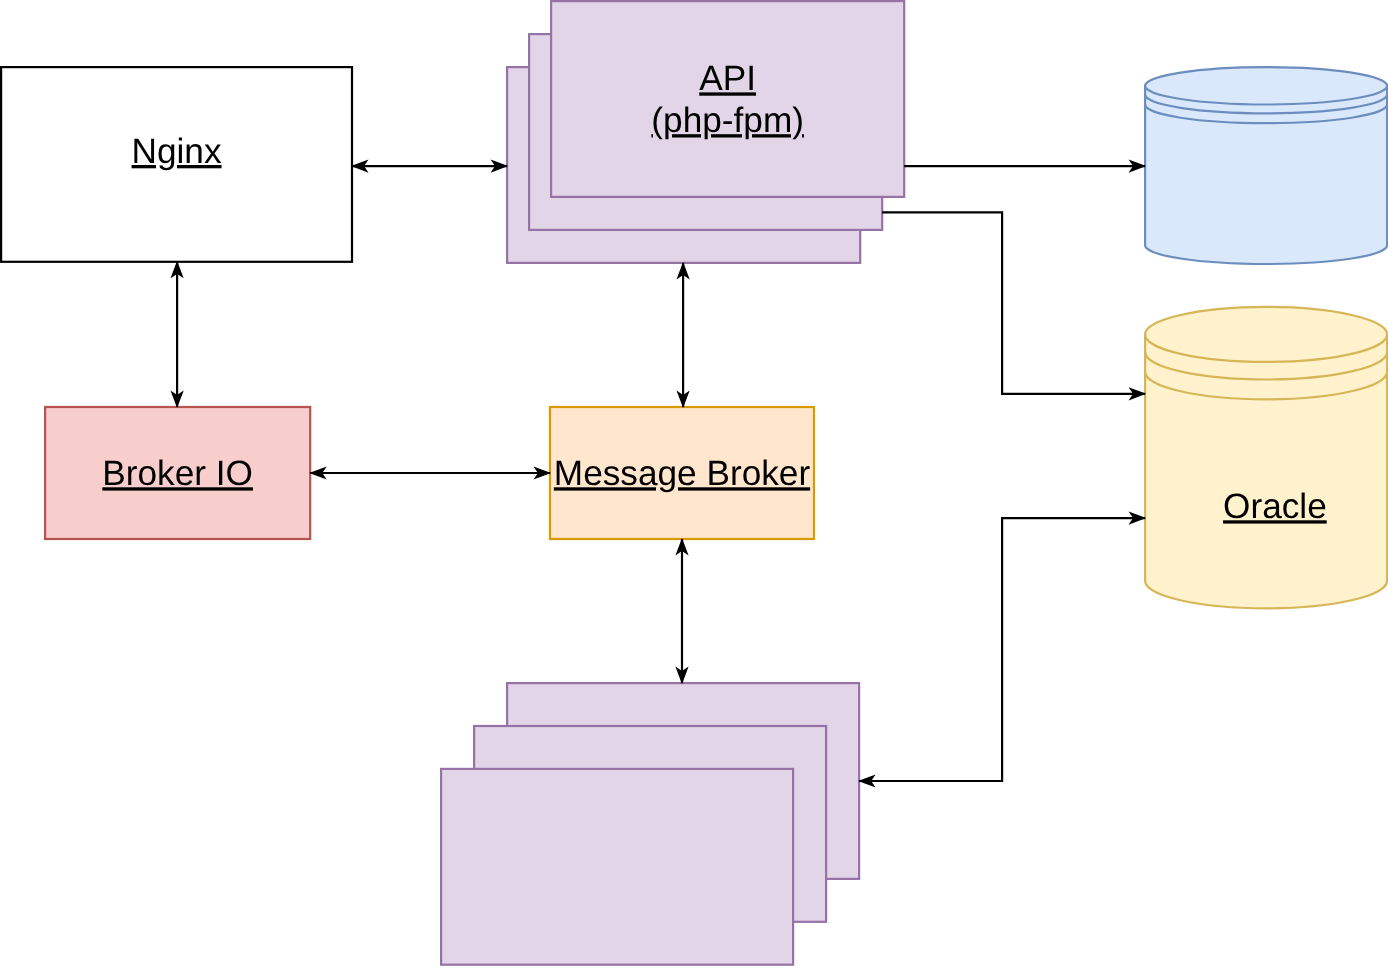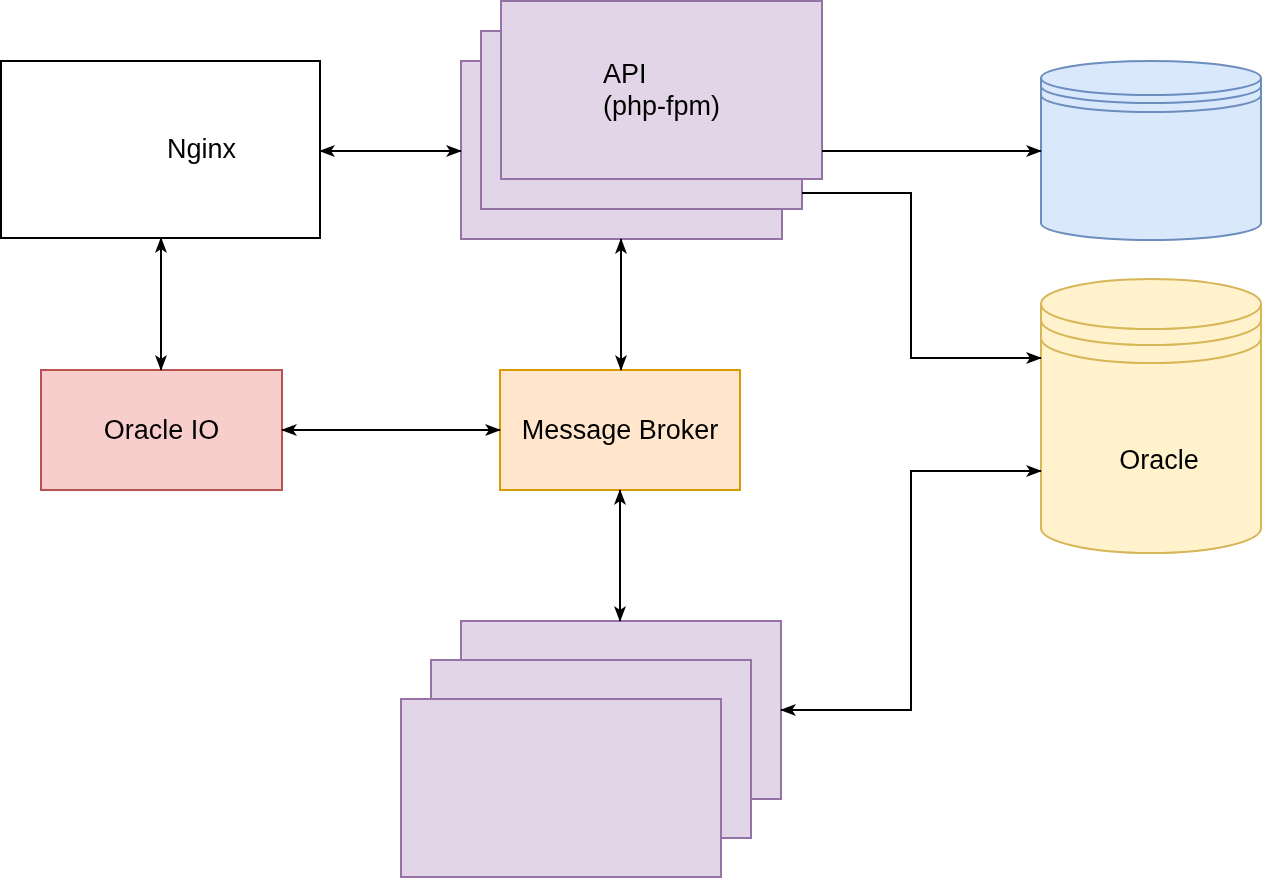--- a/index.html
+++ b/index.html
@@ -10,25 +10,27 @@
     background: #ffffff;
     font-family: "Liberation Sans", sans-serif;
     overflow: hidden;
   }
   .canvas > svg { position: absolute; left: 0; top: 0; }
   .label {
     position: absolute;
     display: flex;
     align-items: center;
     justify-content: center;
+    text-align: center;
     white-space: pre-line;
-    font-size: 27px;
+    font-size: 32px;
     line-height: 1.2;
     color: #000000;
     pointer-events: none;
+    text-decoration: underline;
   }
 </style>
 </head>
 <body>
 
 <div class="canvas">
 
   <svg width="1262" height="880" viewBox="0 0 1262 880">
     <defs>
       <marker id="ah-end" markerUnits="userSpaceOnUse" markerWidth="18" markerHeight="14" refX="16" refY="7" orient="auto">
@@ -76,26 +78,26 @@
       <path d="M161,238 L161,370" marker-start="url(#ah-start)" marker-end="url(#ah-end)"></path>
       <path d="M822,151 L1041,151" marker-end="url(#ah-end)"></path>
       <path d="M621,239 L621,370" marker-start="url(#ah-start)" marker-end="url(#ah-end)"></path>
       <path d="M802,193 L911,193 L911,358 L1041,358" marker-end="url(#ah-end)"></path>
       <path d="M282,430 L500,430" marker-start="url(#ah-start)" marker-end="url(#ah-end)"></path>
       <path d="M620,490 L620,621" marker-start="url(#ah-start)" marker-end="url(#ah-end)"></path>
       <path d="M781,710 L911,710 L911,471 L1041,471" marker-start="url(#ah-start)" marker-end="url(#ah-end)"></path>
     </g>
   </svg>
 
-  <div class="label" style="left:1px; top:61px; width:319px; height:177px;margin-left:41px;">Nginx</div>
+  <div class="label" style="left:1px; top:49px; width:319px; height:177px;">Nginx</div>
 
   <div class="label" style="left:501px; top:1px; width:321px; height:178px;">API
 (php-fpm)</div>
 
 
-  <div class="label" style="left:41px; top:370px; width:241px; height:120px;">Oracle IO</div>
+  <div class="label" style="left:41px; top:370px; width:241px; height:120px;">Broker IO</div>
 
   <div class="label" style="left:500px; top:370px; width:240px; height:120px;">Message Broker</div>
 
   <div class="label" style="left:1041px; top:400px; width:236px; height:120px;">Oracle</div>
 
 
 </div>
 
 </body></html>

